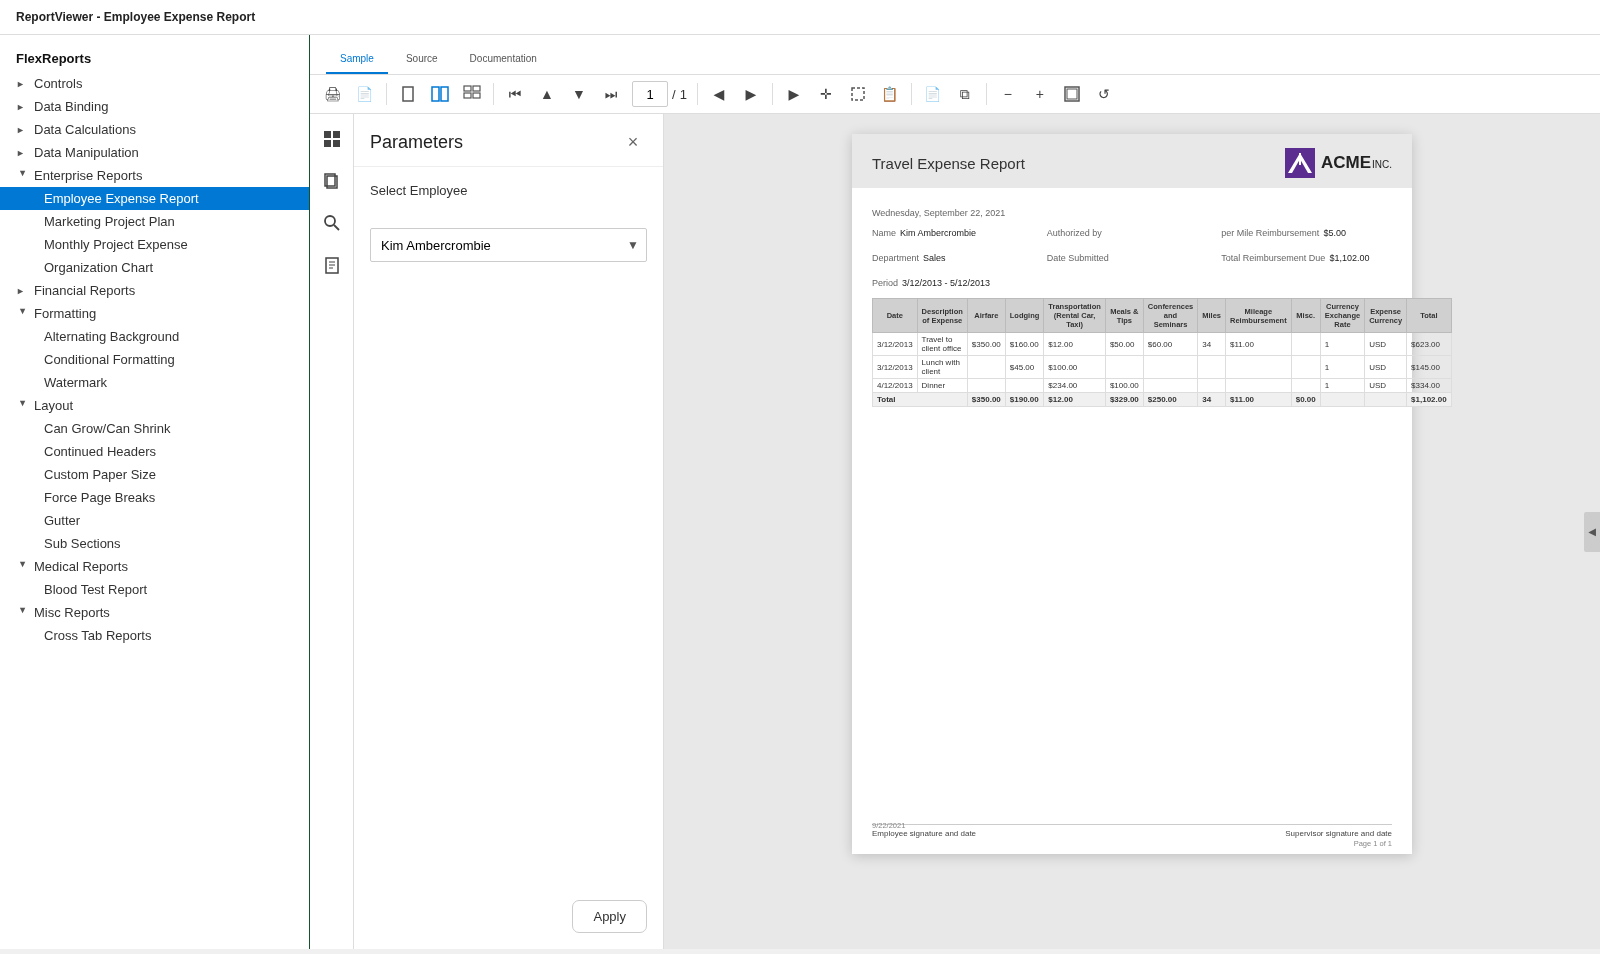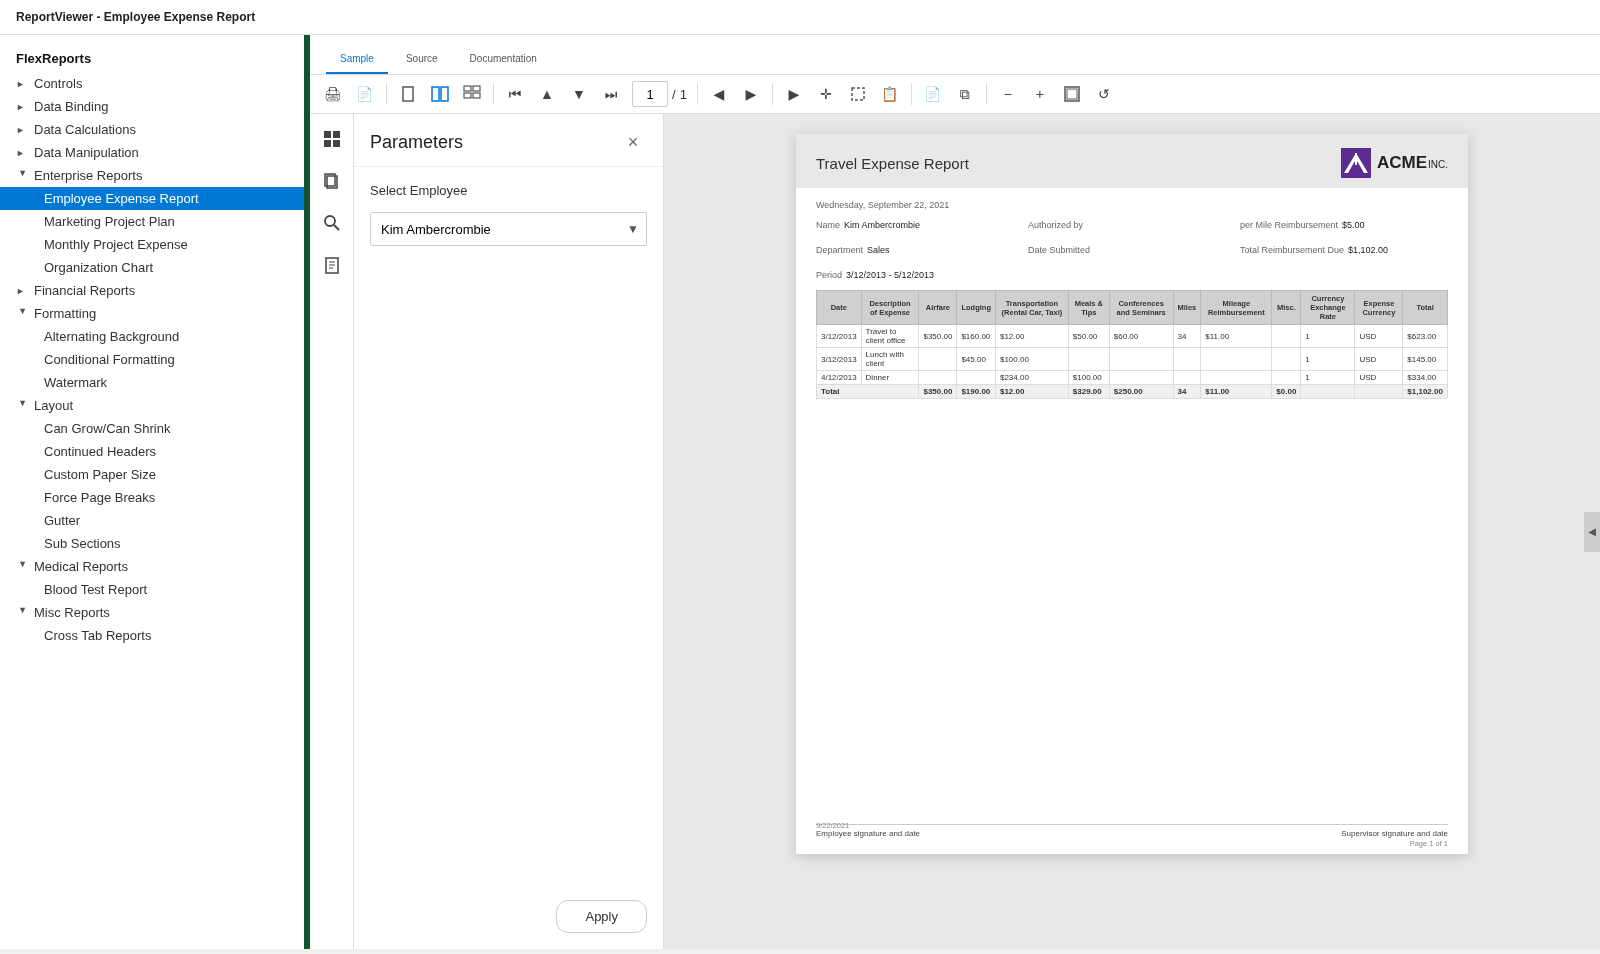--- a/index.html
+++ b/index.html
@@ -16,21 +16,21 @@
 
     .main-layout {
       display: flex;
       height: calc(954px - 40px);
     }
 
     
     .sidebar {
       width: 310px;
       background: #fff;
-      border-right: 6px solid #14532d;
+      border-right: 1px solid #14532d;
       overflow-y: auto;
       padding: 10px 0;
       flex-shrink: 0;
     }
 
     .sidebar-section-header {
       font-weight: 700;
       padding: 6px 16px;
       font-size: 13px;
       color: #111;
@@ -229,21 +229,21 @@
       padding: 16px;
       display: flex;
       flex-direction: column;
       gap: 10px;
       flex: 1;
     }
 
     .params-label {
       font-size: 13px;
       color: #333;
-      margin-bottom: 4px;
+      margin-bottom: 20px;
     }
 
     .params-select-wrapper {
       position: relative;
     }
 
     .params-select {
       width: 100%;
       height: 34px;
       border: 1px solid #ccc;
@@ -267,24 +267,24 @@
 
     .params-footer {
       padding: 10px 16px 16px;
       display: flex;
       justify-content: flex-end;
     }
 
     .apply-btn {
       background: #fff;
       border: 1px solid #ccc;
-      padding: 8px 28px;
+      padding: 8px 20px;
       font-size: 13px;
       cursor: pointer;
-      border-radius: 12px;
+      border-radius: 7px;
       color: #333;
     }
 
     
     .preview-area {
       flex: 1;
       background: #e8e8e8;
       display: flex;
       align-items: flex-start;
       justify-content: center;
@@ -307,21 +307,21 @@
       cursor: pointer;
       border-radius: 2px 0 0 2px;
       font-size: 10px;
       color: #555;
       z-index: 10;
     }
 
     
     .report-doc {
       background: #fff;
-      width: 672px;
+      width: 560px;
       min-height: 720px;
       box-shadow: 0 2px 12px rgba(0,0,0,0.18);
       padding: 0;
       font-size: 10px;
       position: relative;
     }
 
     .report-header-band {
       background: #e8e8e8;
       padding: 14px 20px 10px;
@@ -354,21 +354,21 @@
       font-size: 14px;
     }
 
     .acme-logo-text {
       font-size: 17px;
       font-weight: 700;
       color: #222;
     }
 
     .report-body {
-      padding: 12px 20px;
+      padding: 20px 20px;
     }
 
     .report-date-line {
       font-size: 9px;
       color: #666;
       margin-bottom: 10px;
     }
 
     .report-info-grid {
       display: grid;

